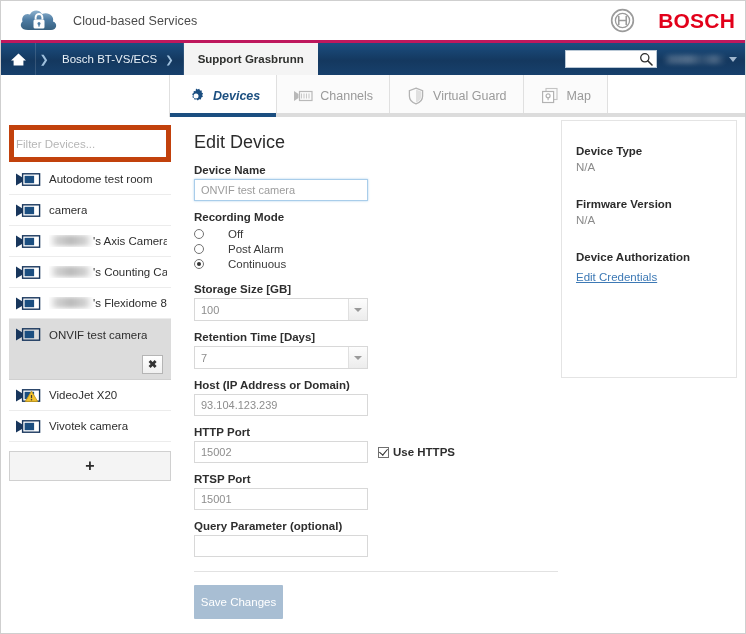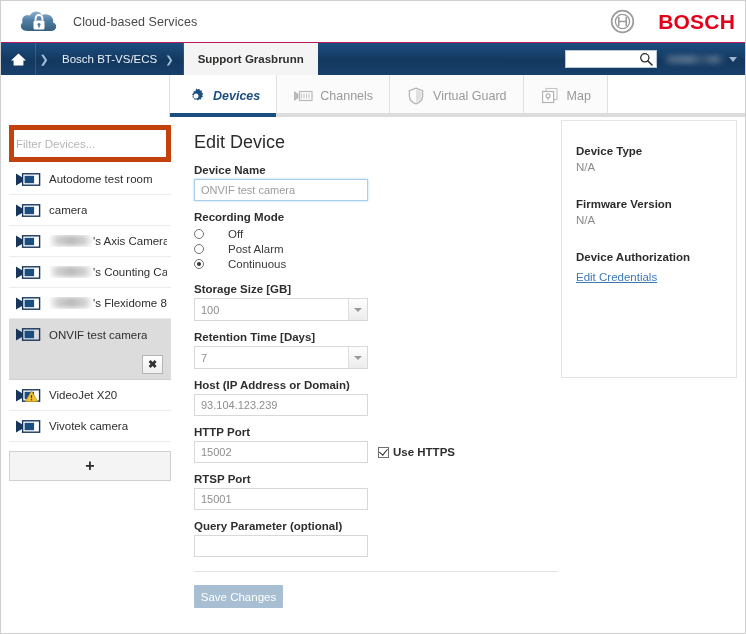--- a/index.html
+++ b/index.html
@@ -17,21 +17,21 @@
   }
 
   
   .brandbar {
     position: relative;
     height: 42px;
     background: #ffffff;
     display: flex;
     align-items: center;
     padding: 0 10px 0 16px;
-    border-bottom: 1px solid #be185d;
+    border-bottom: 3px solid #be185d;
   }
   .cloud-logo { width: 44px; height: 30px; position: relative; flex: 0 0 auto; }
   .cloud-logo svg { display:block; }
   .brand-title {
     margin-left: 12px;
     font-size: 12.5px;
     color: #4a4a4a;
     letter-spacing: .1px;
   }
   .bosch-block {
@@ -347,21 +347,21 @@
     border-bottom: 1.6px solid #2b2b2b;
     transform: rotate(40deg);
   }
   .divider {
     width: 364px;
     height: 1px;
     background: #e2e2e2;
     margin: 14px 0 13px 0;
   }
   .savebtn {
-    width: 89px; height: 23px;
+    width: 89px; height: 34px;
     background: #a8bed3;
     color: #ffffff;
     font-size: 11.5px;
     display: flex; align-items: center; justify-content: center;
     border: 0;
     border-radius: 1px;
     font-family: "Liberation Sans", sans-serif;
   }
 
   

